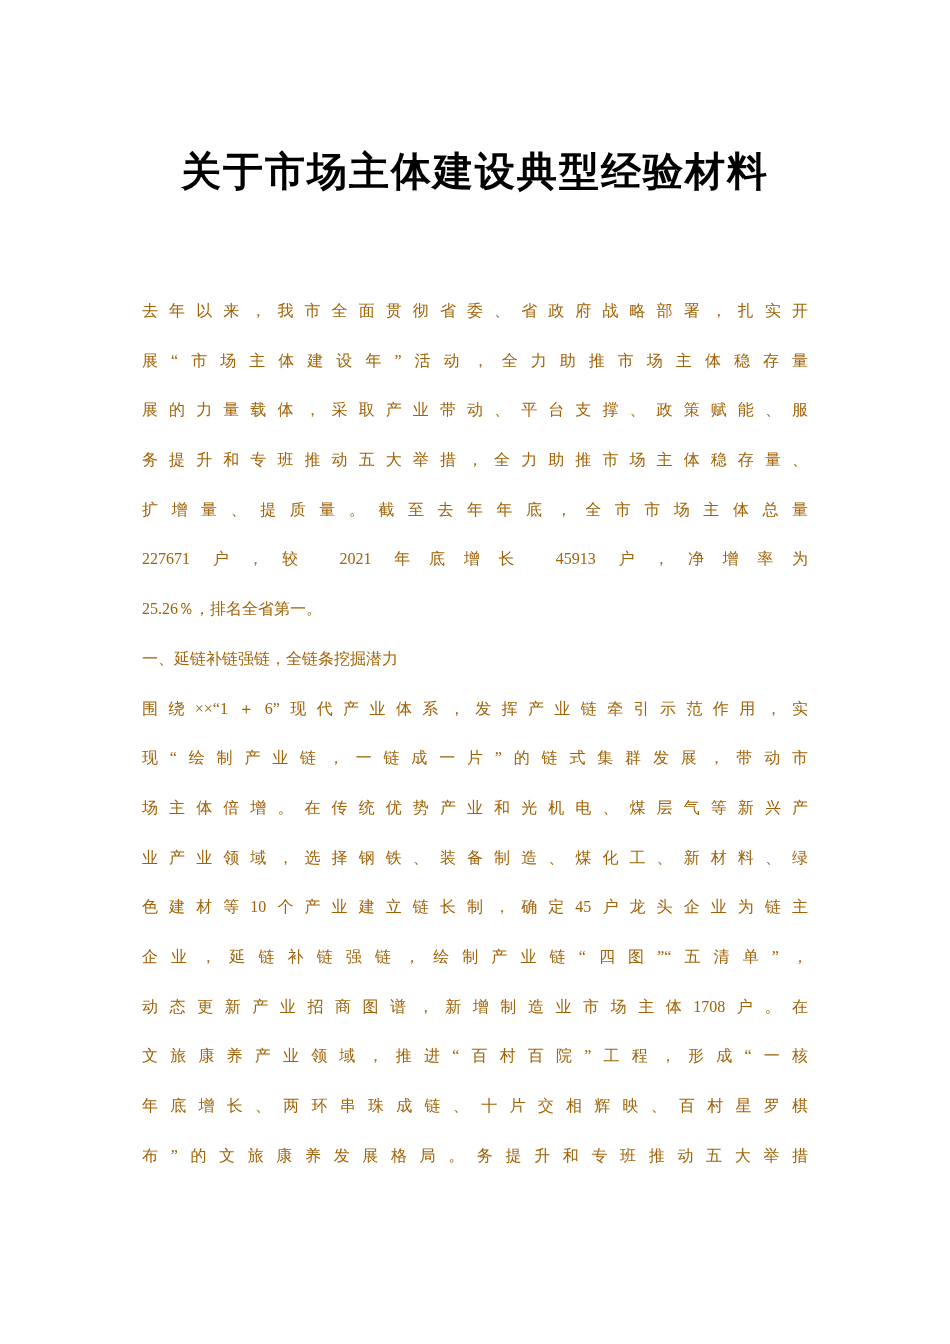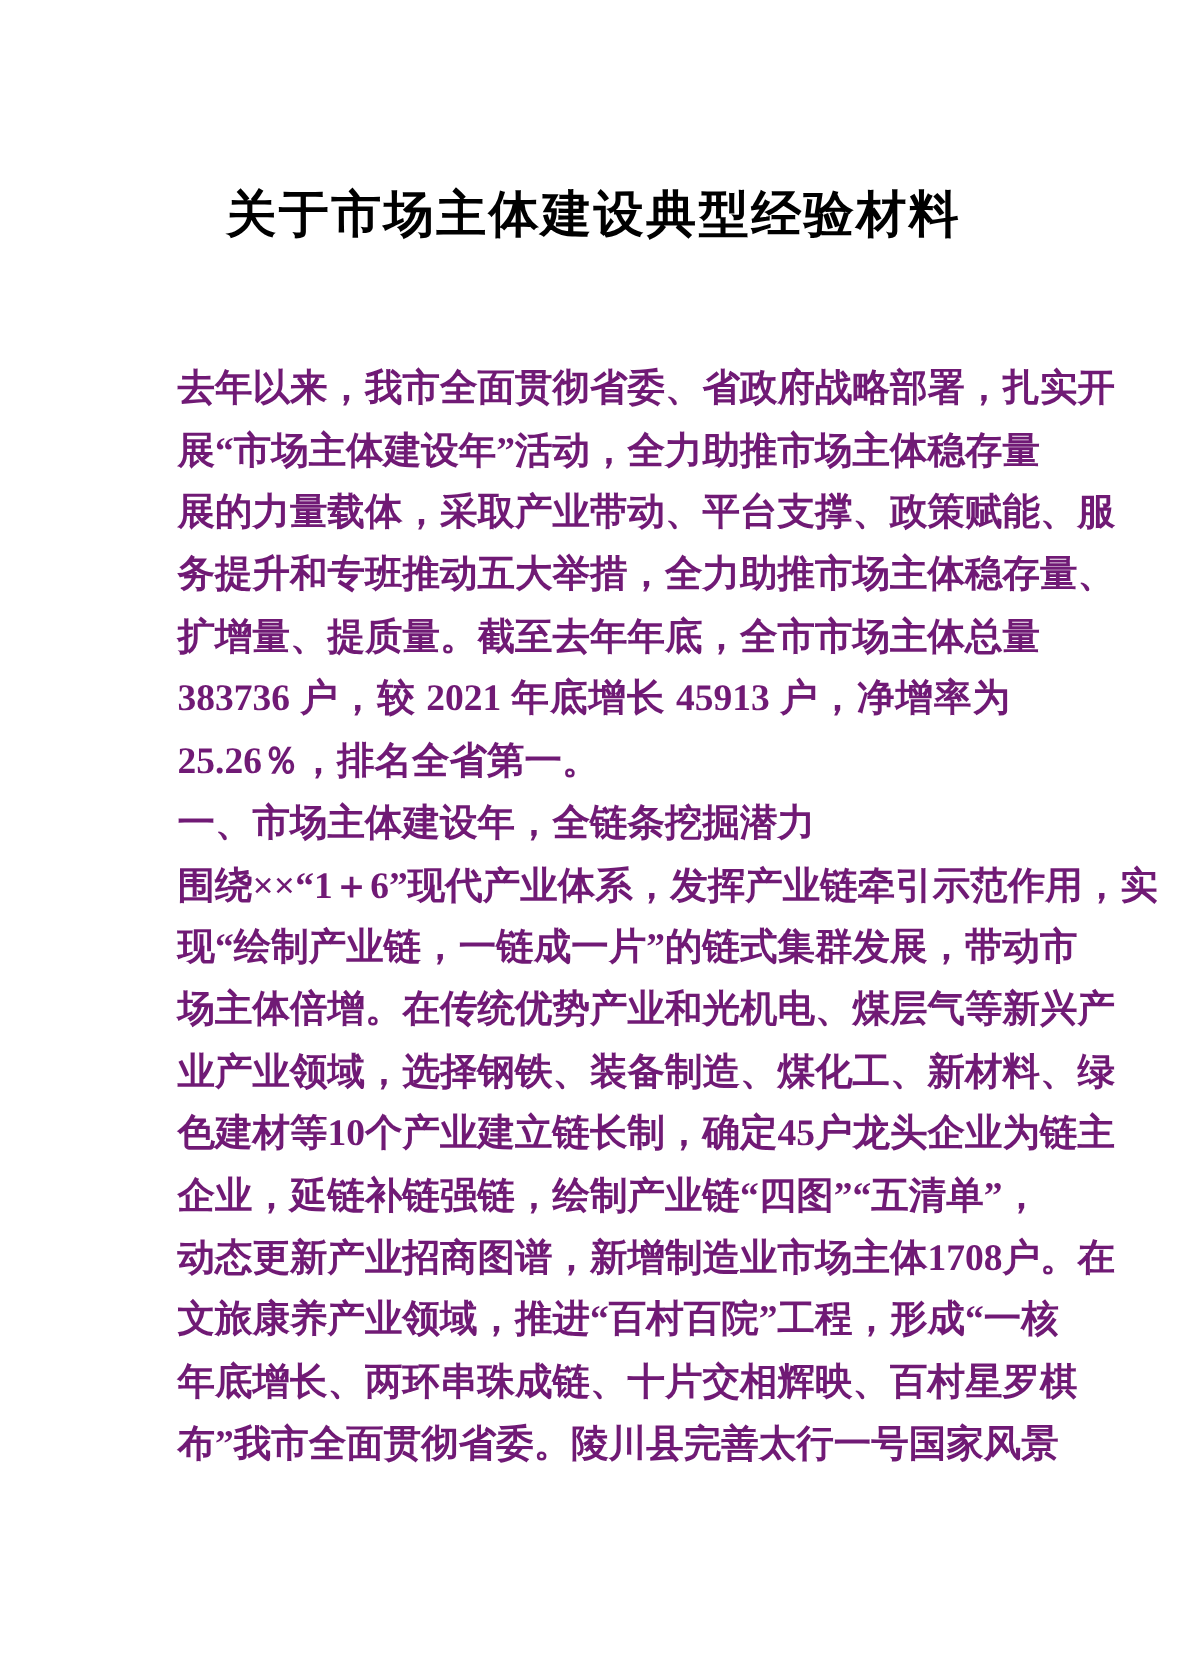--- a/index.html
+++ b/index.html
@@ -33,51 +33,50 @@
   }
   .doc-body {
     position: absolute;
     top: 286px;
     left: 142px;
     width: 666px;
   }
   .line {
     height: 49.7px;
     line-height: 49.7px;
-    font-size: 30px;
-    color: #701a75;
+    font-size: 16px;
+    color: #a16207;
     text-align: justify;
     text-align-last: justify;
     text-justify: inter-character;
     white-space: nowrap;
-    font-weight: bold;
   }
   .line.end {
     text-align: right;
     text-align-last: left;
   }
 </style>
 </head>
 <body>
 
 <div class="page">
   <h1 class="doc-title">关于市场主体建设典型经验材料</h1>
   <div class="doc-body">
     <div class="line">去年以来，我市全面贯彻省委、省政府战略部署，扎实开</div>
     <div class="line">展“市场主体建设年”活动，全力助推市场主体稳存量</div>
     <div class="line">展的力量载体，采取产业带动、平台支撑、政策赋能、服</div>
     <div class="line">务提升和专班推动五大举措，全力助推市场主体稳存量、</div>
     <div class="line">扩增量、提质量。截至去年年底，全市市场主体总量</div>
-    <div class="line">383736 户，较 2021 年底增长 45913 户，净增率为</div>
+    <div class="line">227671 户，较 2021 年底增长 45913 户，净增率为</div>
     <div class="line end">25.26％，排名全省第一。</div>
-    <div class="line end">一、市场主体建设年，全链条挖掘潜力</div>
+    <div class="line end">一、延链补链强链，全链条挖掘潜力</div>
     <div class="line">围绕××“1＋6”现代产业体系，发挥产业链牵引示范作用，实</div>
     <div class="line">现“绘制产业链，一链成一片”的链式集群发展，带动市</div>
     <div class="line">场主体倍增。在传统优势产业和光机电、煤层气等新兴产</div>
     <div class="line">业产业领域，选择钢铁、装备制造、煤化工、新材料、绿</div>
     <div class="line">色建材等10个产业建立链长制，确定45户龙头企业为链主</div>
     <div class="line">企业，延链补链强链，绘制产业链“四图”“五清单”，</div>
     <div class="line">动态更新产业招商图谱，新增制造业市场主体1708户。在</div>
     <div class="line">文旅康养产业领域，推进“百村百院”工程，形成“一核</div>
     <div class="line">年底增长、两环串珠成链、十片交相辉映、百村星罗棋</div>
-    <div class="line">布”我市全面贯彻省委。陵川县完善太行一号国家风景</div>
+    <div class="line">布”的文旅康养发展格局。务提升和专班推动五大举措</div>
   </div>
 </div>
 
 </body></html>

